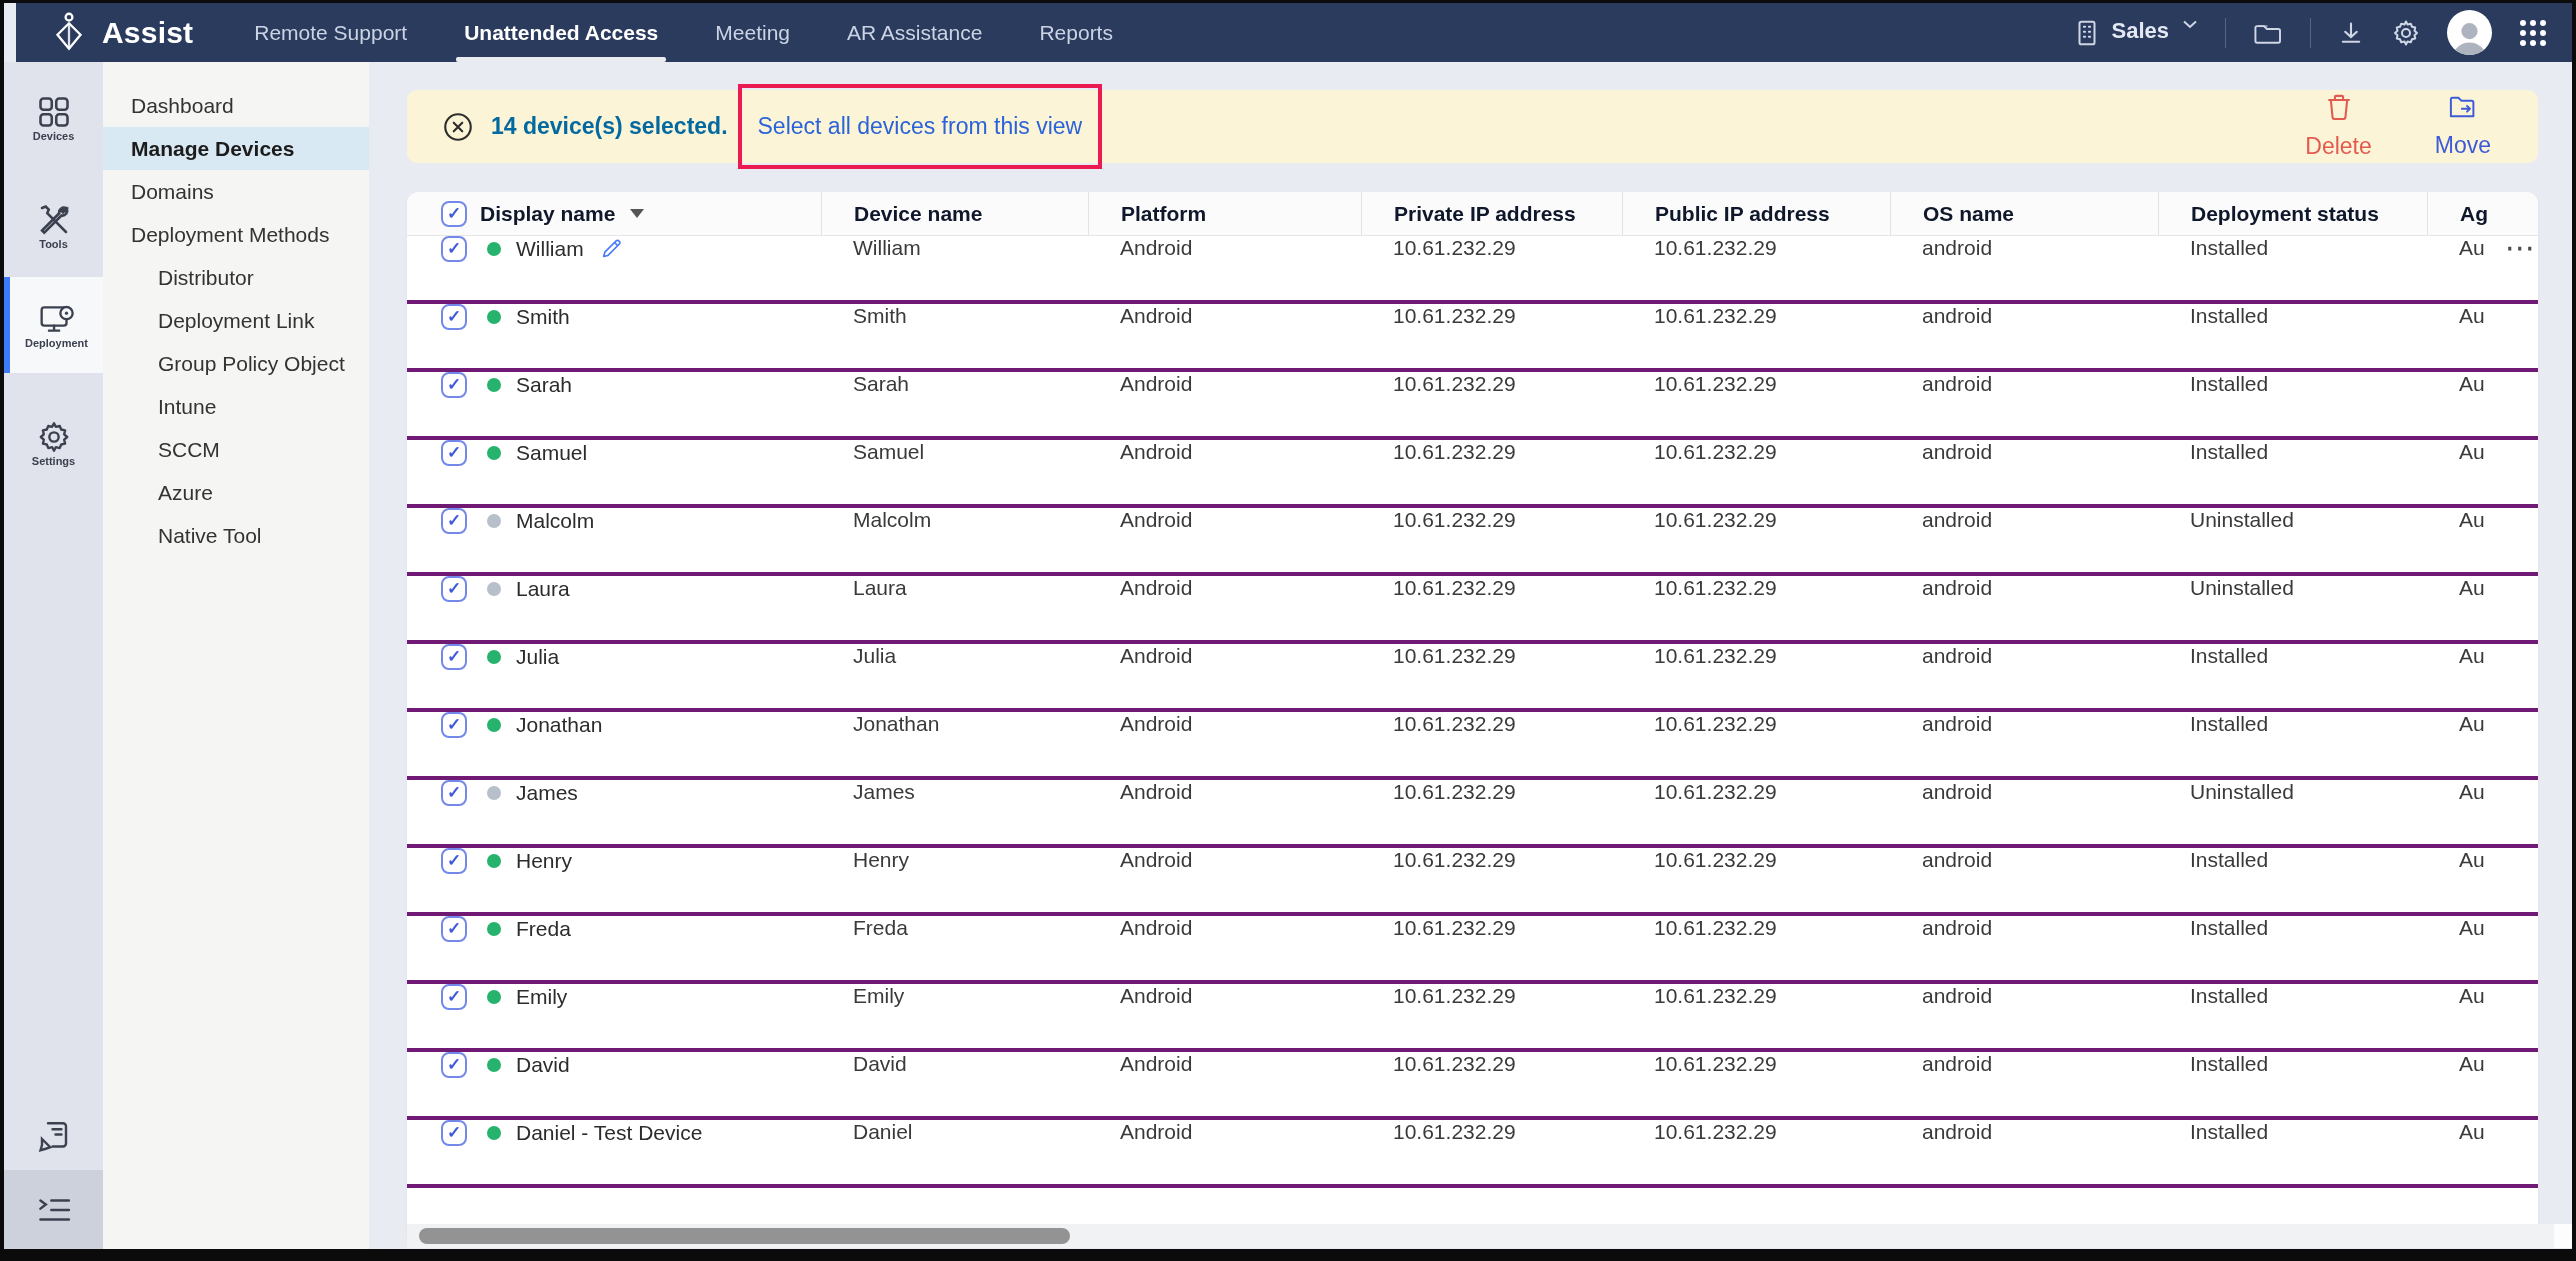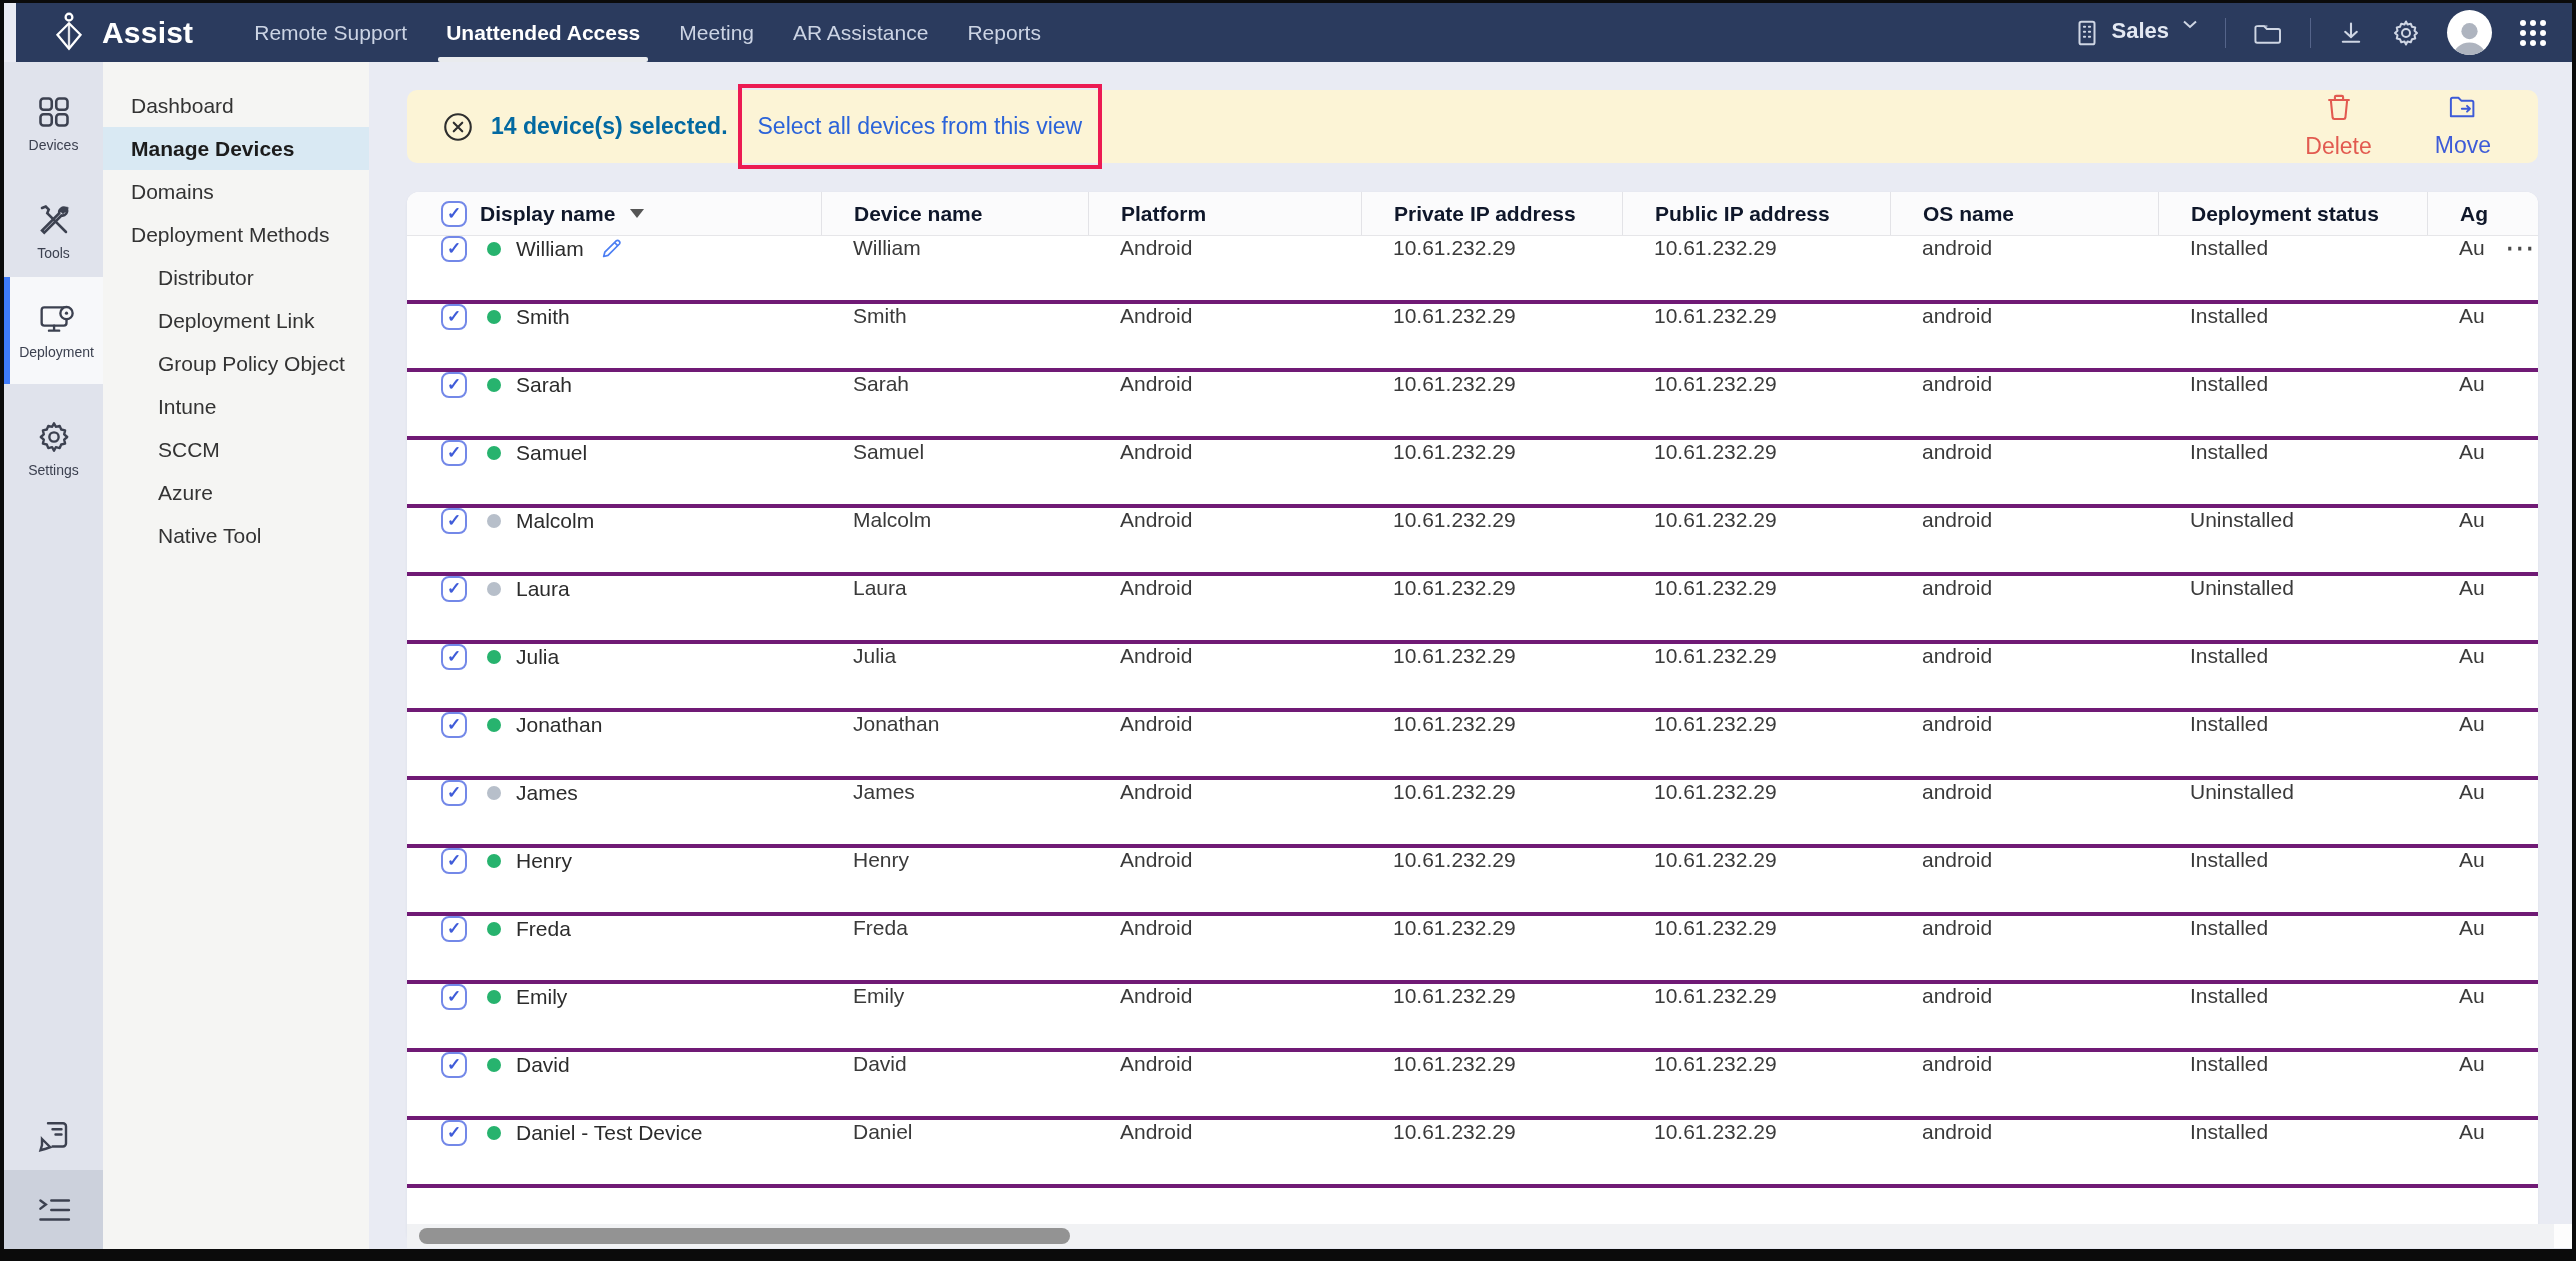--- a/index.html
+++ b/index.html
@@ -4,34 +4,34 @@
 <style>
   html,body{margin:0;padding:0;background:#000;}
   *{box-sizing:border-box;}
   .screen{position:relative;width:2576px;height:1261px;background:#0b0b0b;font-family:"Liberation Sans",sans-serif;}
   .window{position:absolute;left:4px;top:3px;width:2568px;height:1246px;background:#e9ebf3;overflow:hidden;}
 
   
   .topbar{position:absolute;left:12px;top:0;right:0;height:59px;background:#2b3b5e;display:flex;align-items:center;}
   .brand{display:flex;align-items:center;margin-left:34px;gap:14px;}
   .brand-name{color:#fff;font-size:30px;font-weight:600;letter-spacing:0.2px;}
-  .tabs{display:flex;height:100%;margin-left:61px;gap:39px;}
+  .tabs{display:flex;height:100%;margin-left:61px;gap:57px;}
   .tab{display:flex;align-items:center;height:100%;position:relative;color:#ccd4e4;font-size:21px;font-weight:500;cursor:pointer;}
   .tab.active{color:#fff;font-weight:600;}
   .tab.active::after{content:'';position:absolute;left:-8px;right:-8px;bottom:0;height:5px;background:#e9ebee;border-radius:2px;}
   .top-right{margin-left:auto;display:flex;align-items:center;gap:26px;padding-right:24px;}
   .portal{display:flex;align-items:flex-start;gap:12px;color:#e3e8f2;font-size:22px;font-weight:600;cursor:pointer;}
   .vdiv{width:1px;height:30px;background:#55648a;}
   .avatar{width:45px;height:45px;border-radius:50%;background:#fff;display:flex;align-items:flex-end;justify-content:center;overflow:hidden;}
   .icon-btn{display:flex;align-items:center;justify-content:center;cursor:pointer;}
 
   
   .rail{position:absolute;left:0;top:59px;bottom:0;width:99px;background:#e0e3ec;}
   .rail-item{position:absolute;left:0;width:100%;text-align:center;cursor:pointer;}
-  .rail-item .lbl{display:block;margin-top:7px;font-size:14px;font-weight:400;color:#3c4150;}
+  .rail-item .lbl{display:block;font-size:11px;font-weight:700;color:#3c4150;}
   .rail-item.active{background:#f7f8fa;border-left:6px solid #3e7bfa;padding:24px 0;}
   .rail-devices{top:32px;}
   .rail-tools{top:140px;}
   .rail-deploy{top:215px;}
   .rail-settings{top:357px;}
   .rail-feedback{position:absolute;left:0;width:100%;bottom:95px;text-align:center;cursor:pointer;}
   .rail-bottom{position:absolute;left:0;bottom:0;width:100%;height:79px;background:#ccd1dc;display:flex;align-items:center;justify-content:center;cursor:pointer;}
 
   
   .sidebar{position:absolute;left:99px;top:59px;bottom:0;width:266px;background:#f5f5f3;padding-top:22px;}

